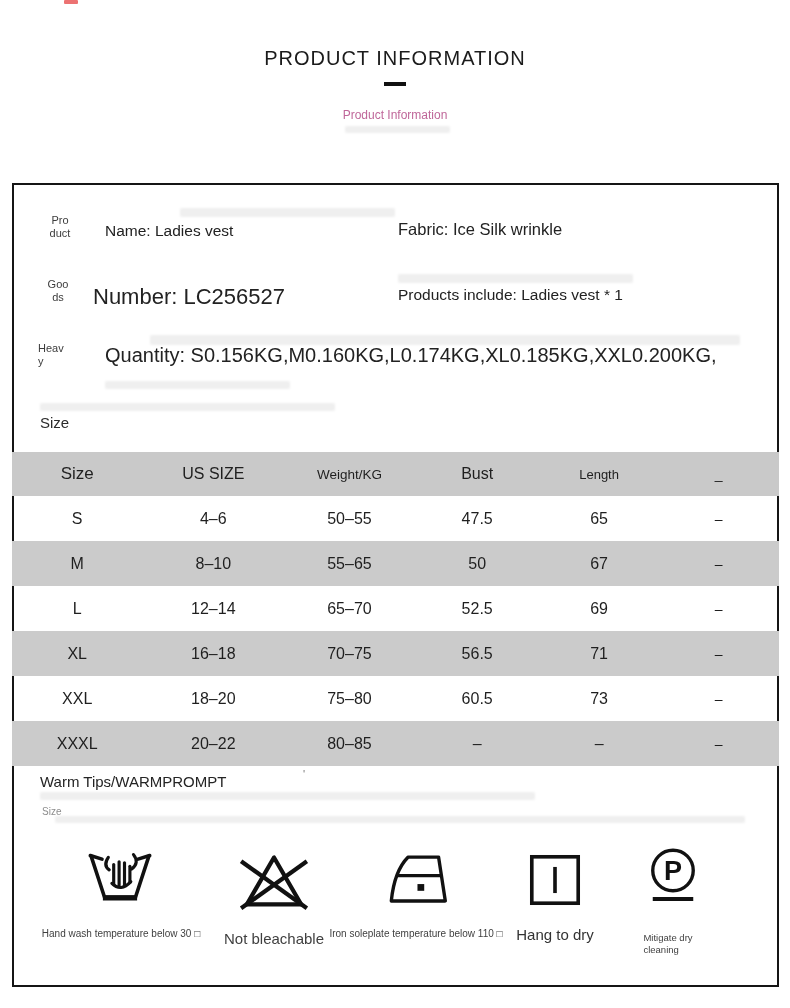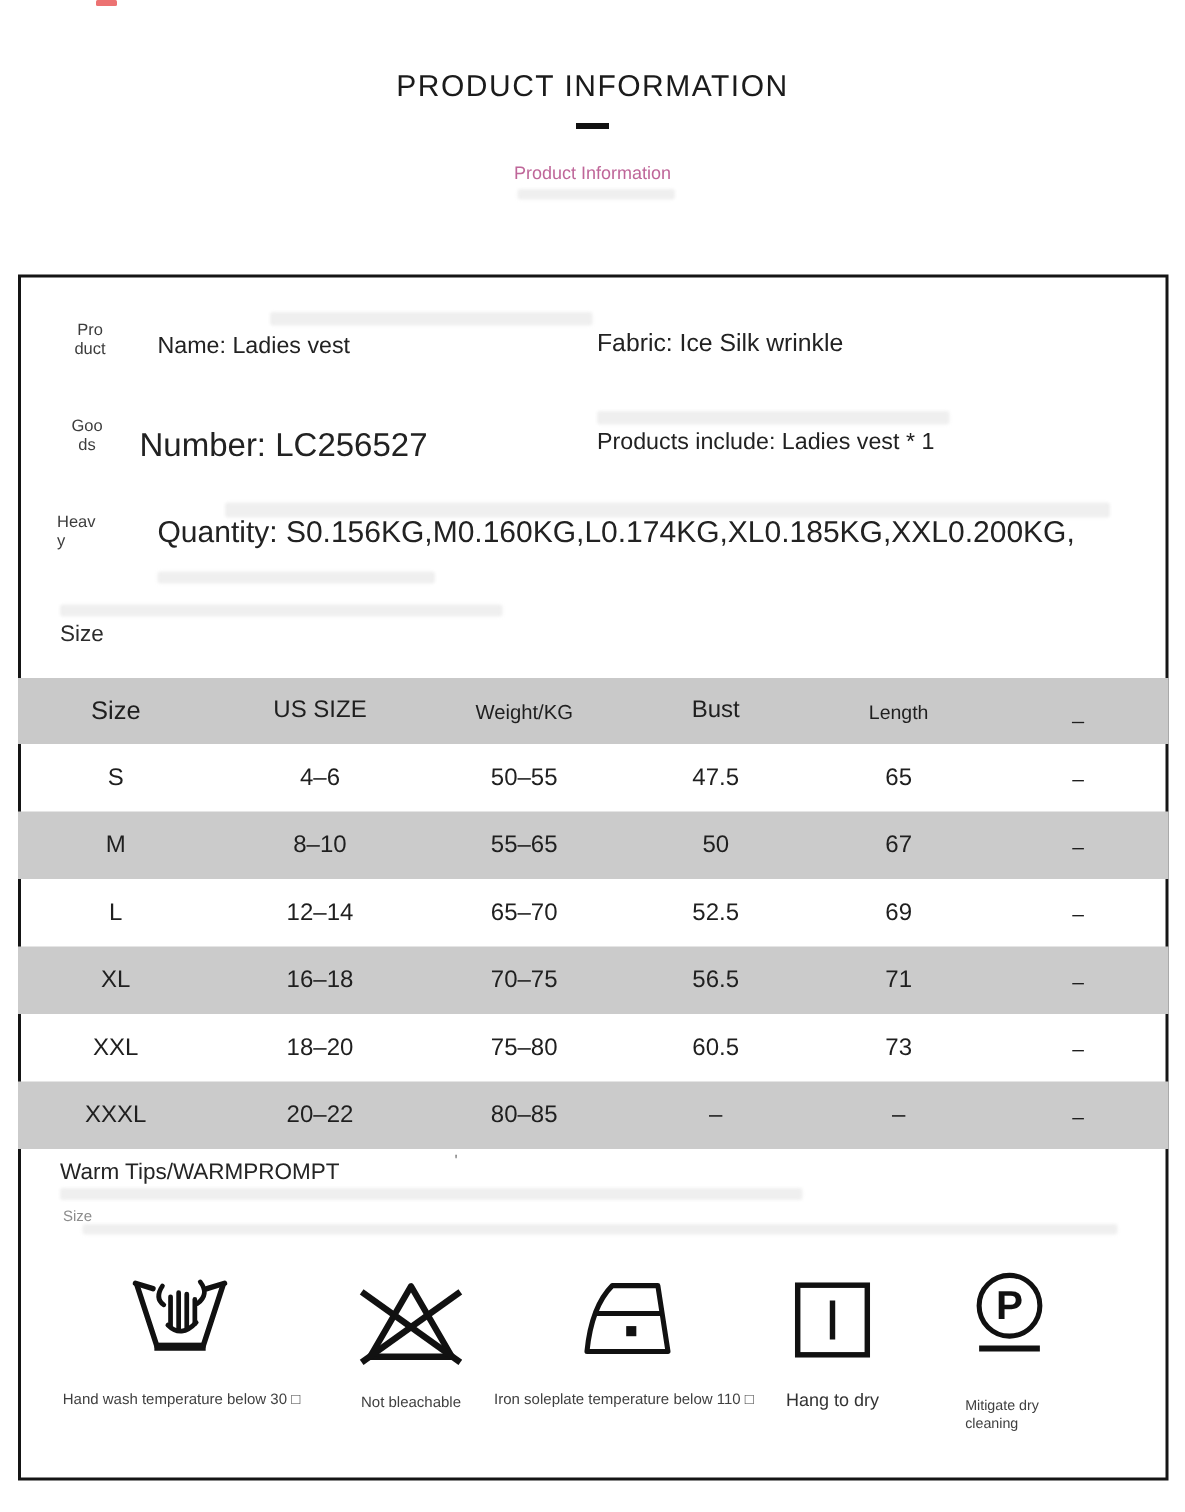--- a/index.html
+++ b/index.html
@@ -48,21 +48,21 @@
   .warm-tips-title { position:absolute; left:40px; top:773px; font-size:15px; color:#242424; }
   .stray-mark { position:absolute; left:303px; top:768px; font-size:11px; color:#777; }
   .size-caption { position:absolute; left:42px; top:806px; font-size:10px; color:#8d8d8d; }
 
   
   .care-icon { position:absolute; }
   .care-icon svg { display:block; }
   .care-label { position:absolute; font-size:10px; color:#3f3f3f; white-space:nowrap;
                 transform:translateX(-50%); text-align:left; }
   .care-label.two-line { white-space:pre-line; text-align:left; font-size:9.5px; line-height:1.25; }
-  .care-label.mid { font-size:12px; color:#333; }
+  .care-label.mid { font-size:15px; color:#333; }
 </style>
 </head>
 <body>
 
 <div class="page">
 
   <div class="red-mark"></div>
 
   <div class="page-title">PRODUCT INFORMATION</div>
   <div class="title-underline"></div>
@@ -176,21 +176,21 @@
   </div>
   <div class="care-label" style="left:121px; top:928px;">Hand wash temperature below 30 □</div>
 
   <div class="care-icon" style="left:236px; top:850px;">
     <svg width="76" height="62" viewBox="0 0 80 66" fill="none" stroke="#111" stroke-width="4.5">
       <path d="M40 8 L11 58 L69 58 Z" stroke-linejoin="round"></path>
       <path d="M5 12 L75 62"></path>
       <path d="M75 12 L5 62"></path>
     </svg>
   </div>
-  <div class="care-label" style="left:274px; top:930px; font-size:10px;">Not bleachable</div>
+  <div class="care-label" style="left:274px; top:930px; font-size:15px;">Not bleachable</div>
 
   <div class="care-icon" style="left:386px; top:852px;">
     <svg width="68" height="54" viewBox="0 0 80 64" fill="none" stroke="#111" stroke-width="4" stroke-linejoin="round">
       <path d="M26 6 L62 6 L70 58 L6 58 C8 38 14 18 26 6 Z"></path>
       <path d="M12 28 L64 28"></path>
       <rect x="37" y="38" width="8" height="8" fill="#111" stroke="none"></rect>
     </svg>
   </div>
   <div class="care-label" style="left:416px; top:928px;">Iron soleplate temperature below 110 □</div>
 

